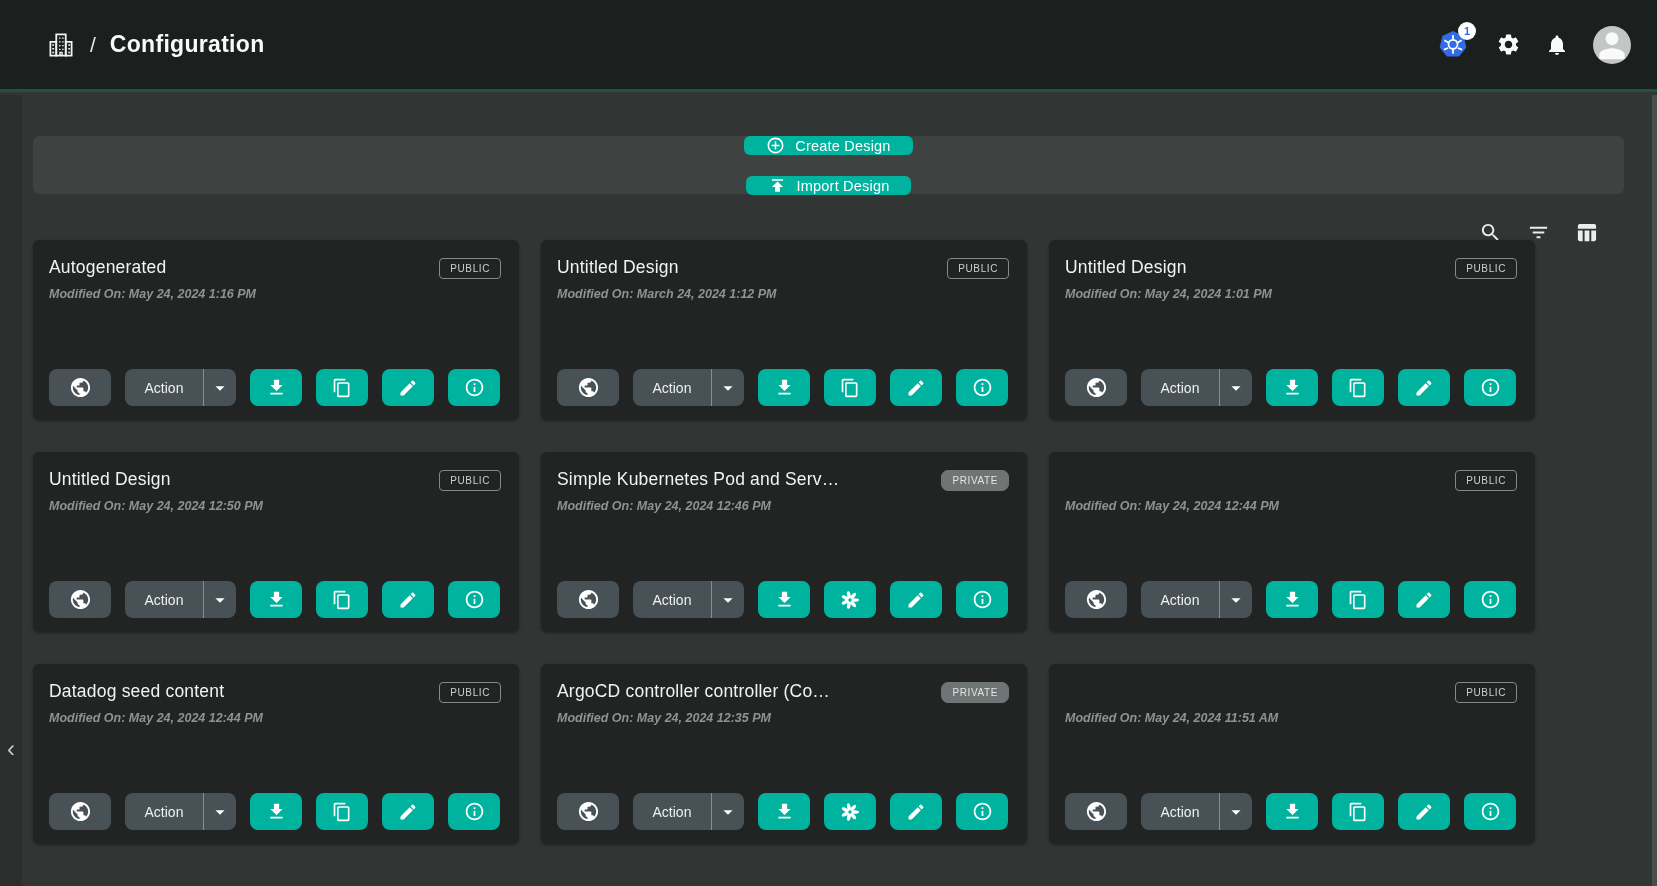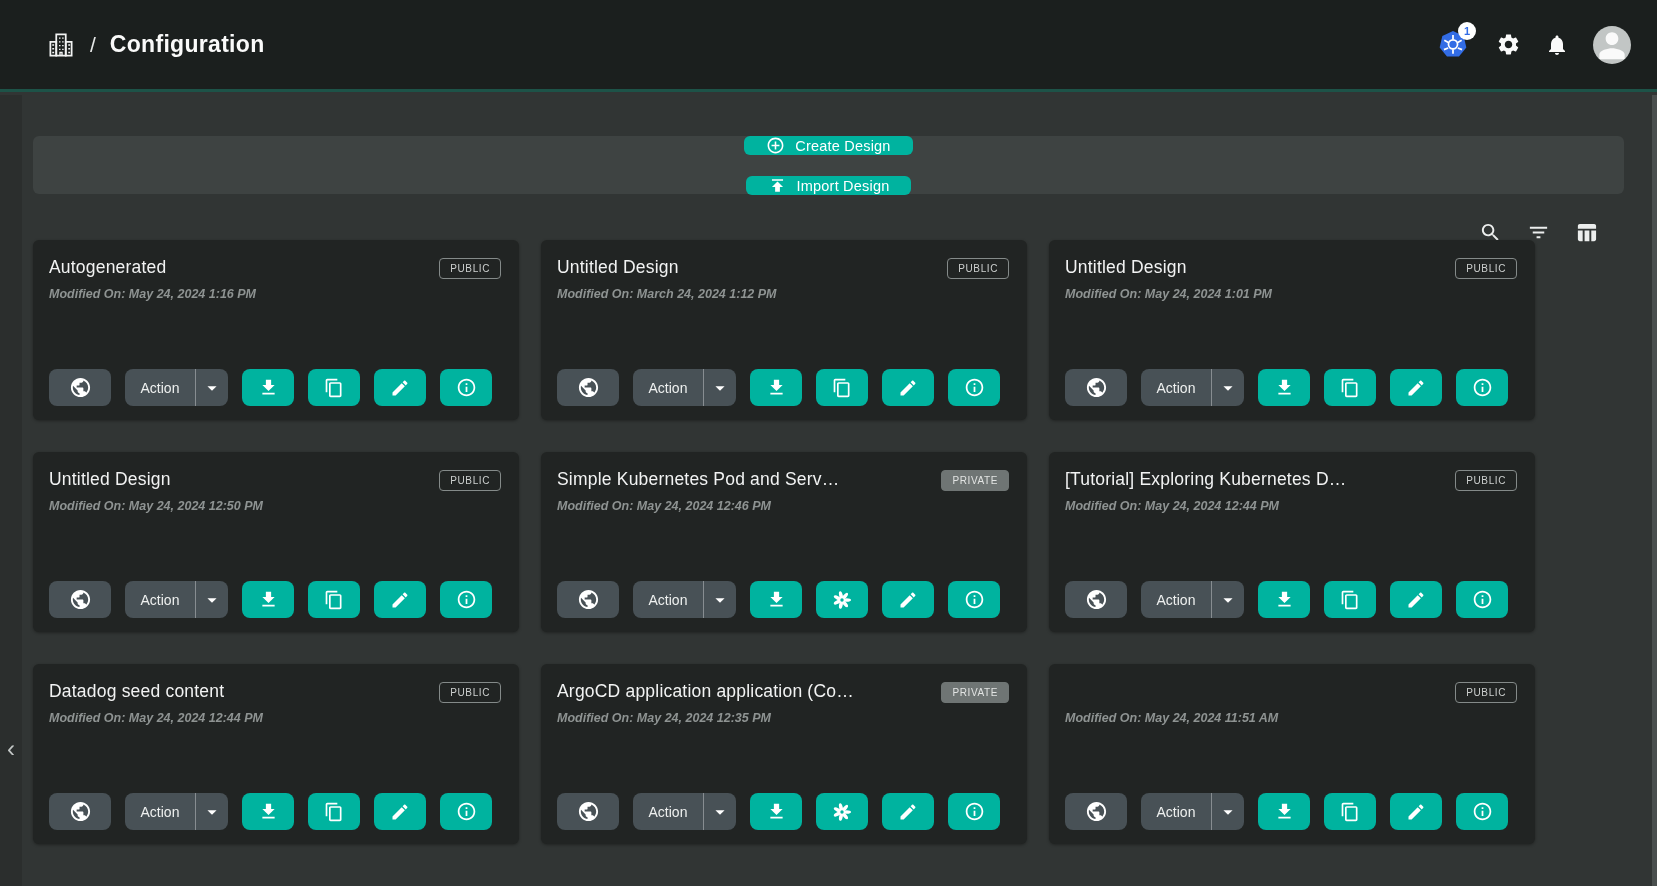--- a/index.html
+++ b/index.html
@@ -59,32 +59,32 @@
   .card-head{ display:flex; align-items:center; }
   .card-title{
     font-size:17.5px; font-weight:500; color:#f2f3f3; letter-spacing:.2px;
     white-space:nowrap; overflow:hidden; max-width:370px;
   }
   .badge{
     margin-left:auto; font-size:10px; letter-spacing:.6px; border-radius:4px;
     padding:4px 10px; color:#cdd0cf; border:1px solid #848a89; background:transparent;
     font-weight:400; flex:none; margin-top:2px;
   }
-  .badge-private{ background:#6f7574; border-color:#6f7574; color:#e2e4e3; }
+  .badge-private{ background:#6f7574; border-color:#6f7574; color:#e2e4e3;border-radius:7px; }
   .card-modified{
     margin-top:8px; font-size:12.5px; font-style:italic; font-weight:700; color:#8e9392;
   }
   .card-actions{ margin-top:auto; display:flex; align-items:center; gap:14px; }
   .abtn{
     height:37px; border:none; border-radius:8px; cursor:pointer;
     display:flex; align-items:center; justify-content:center;
   }
   .abtn-gray{ background:var(--graybtn); color:#fff; }
   .abtn-globe{ width:62px; }
-  .abtn-action{ width:103px; padding:0; overflow:hidden;align-items:center; }
+  .abtn-action{ width:111px; padding:0; overflow:hidden;align-items:center; }
   .abtn-action .lbl{ flex:1; font-size:14px; color:#eef0ef; font-family:inherit; }
   .abtn-action .divider{ width:1px; height:37px; background:rgba(255,255,255,.35); }
   .abtn-action .caret{ width:32px; display:flex; align-items:center; justify-content:center; }
   .abtn-teal{ background:var(--teal); width:52px; color:#fff; }
   
   .drawer-edge{
     position:absolute; left:0; top:95px; bottom:0; width:22px; background:#2b2e2d;
   }
   .drawer-toggle{
     position:absolute; left:1px; top:735px; width:20px; height:28px;
@@ -410,21 +410,20 @@
       <button class="abtn abtn-teal">
         <svg width="21" height="21" viewBox="0 0 24 24" fill="#fff">
           <path d="M11 7h2v2h-2zm0 4h2v6h-2zm1-9C6.48 2 2 6.48 2 12s4.48 10 10 10 10-4.48 10-10S17.52 2 12 2zm0 18c-4.41 0-8-3.59-8-8s3.59-8 8-8 8 3.59 8 8-3.59 8-8 8z"></path>
         </svg>
       </button>
     </div>
   </div>
 
   <div class="card">
     <div class="card-head">
-      <span class="card-title">[Tutorial] Exploring Kubernetes D…</span>
       <span class="badge">PUBLIC</span>
     </div>
     <div class="card-modified">Modified On: May 24, 2024 12:44 PM</div>
     <div class="card-actions">
       <button class="abtn abtn-gray abtn-globe">
         <svg width="23" height="23" viewBox="0 0 24 24" fill="#fff">
           <path d="M12 2C6.48 2 2 6.48 2 12s4.48 10 10 10 10-4.48 10-10S17.52 2 12 2zM4 12c0-.61.08-1.21.21-1.78L8.99 15v1c0 1.1.9 2 2 2v1.93C7.06 19.43 4 16.07 4 12zm13.89 5.4c-.26-.81-1-1.4-1.9-1.4h-1v-3c0-.55-.45-1-1-1h-6v-2h2c.55 0 1-.45 1-1V7h2c1.1 0 2-.9 2-2v-.41C17.92 5.77 20 8.65 20 12c0 2.08-.81 3.98-2.11 5.4z"></path>
         </svg>
       </button>
       <button class="abtn abtn-gray abtn-action">
@@ -500,21 +499,21 @@
       <button class="abtn abtn-teal">
         <svg width="21" height="21" viewBox="0 0 24 24" fill="#fff">
           <path d="M11 7h2v2h-2zm0 4h2v6h-2zm1-9C6.48 2 2 6.48 2 12s4.48 10 10 10 10-4.48 10-10S17.52 2 12 2zm0 18c-4.41 0-8-3.59-8-8s3.59-8 8-8 8 3.59 8 8-3.59 8-8 8z"></path>
         </svg>
       </button>
     </div>
   </div>
 
   <div class="card">
     <div class="card-head">
-      <span class="card-title">ArgoCD application application (Co…</span>
+      <span class="card-title">ArgoCD controller controller (Co…</span>
       <span class="badge badge-private">PRIVATE</span>
     </div>
     <div class="card-modified">Modified On: May 24, 2024 12:35 PM</div>
     <div class="card-actions">
       <button class="abtn abtn-gray abtn-globe">
         <svg width="23" height="23" viewBox="0 0 24 24" fill="#fff">
           <path d="M12 2C6.48 2 2 6.48 2 12s4.48 10 10 10 10-4.48 10-10S17.52 2 12 2zM4 12c0-.61.08-1.21.21-1.78L8.99 15v1c0 1.1.9 2 2 2v1.93C7.06 19.43 4 16.07 4 12zm13.89 5.4c-.26-.81-1-1.4-1.9-1.4h-1v-3c0-.55-.45-1-1-1h-6v-2h2c.55 0 1-.45 1-1V7h2c1.1 0 2-.9 2-2v-.41C17.92 5.77 20 8.65 20 12c0 2.08-.81 3.98-2.11 5.4z"></path>
         </svg>
       </button>
       <button class="abtn abtn-gray abtn-action">

